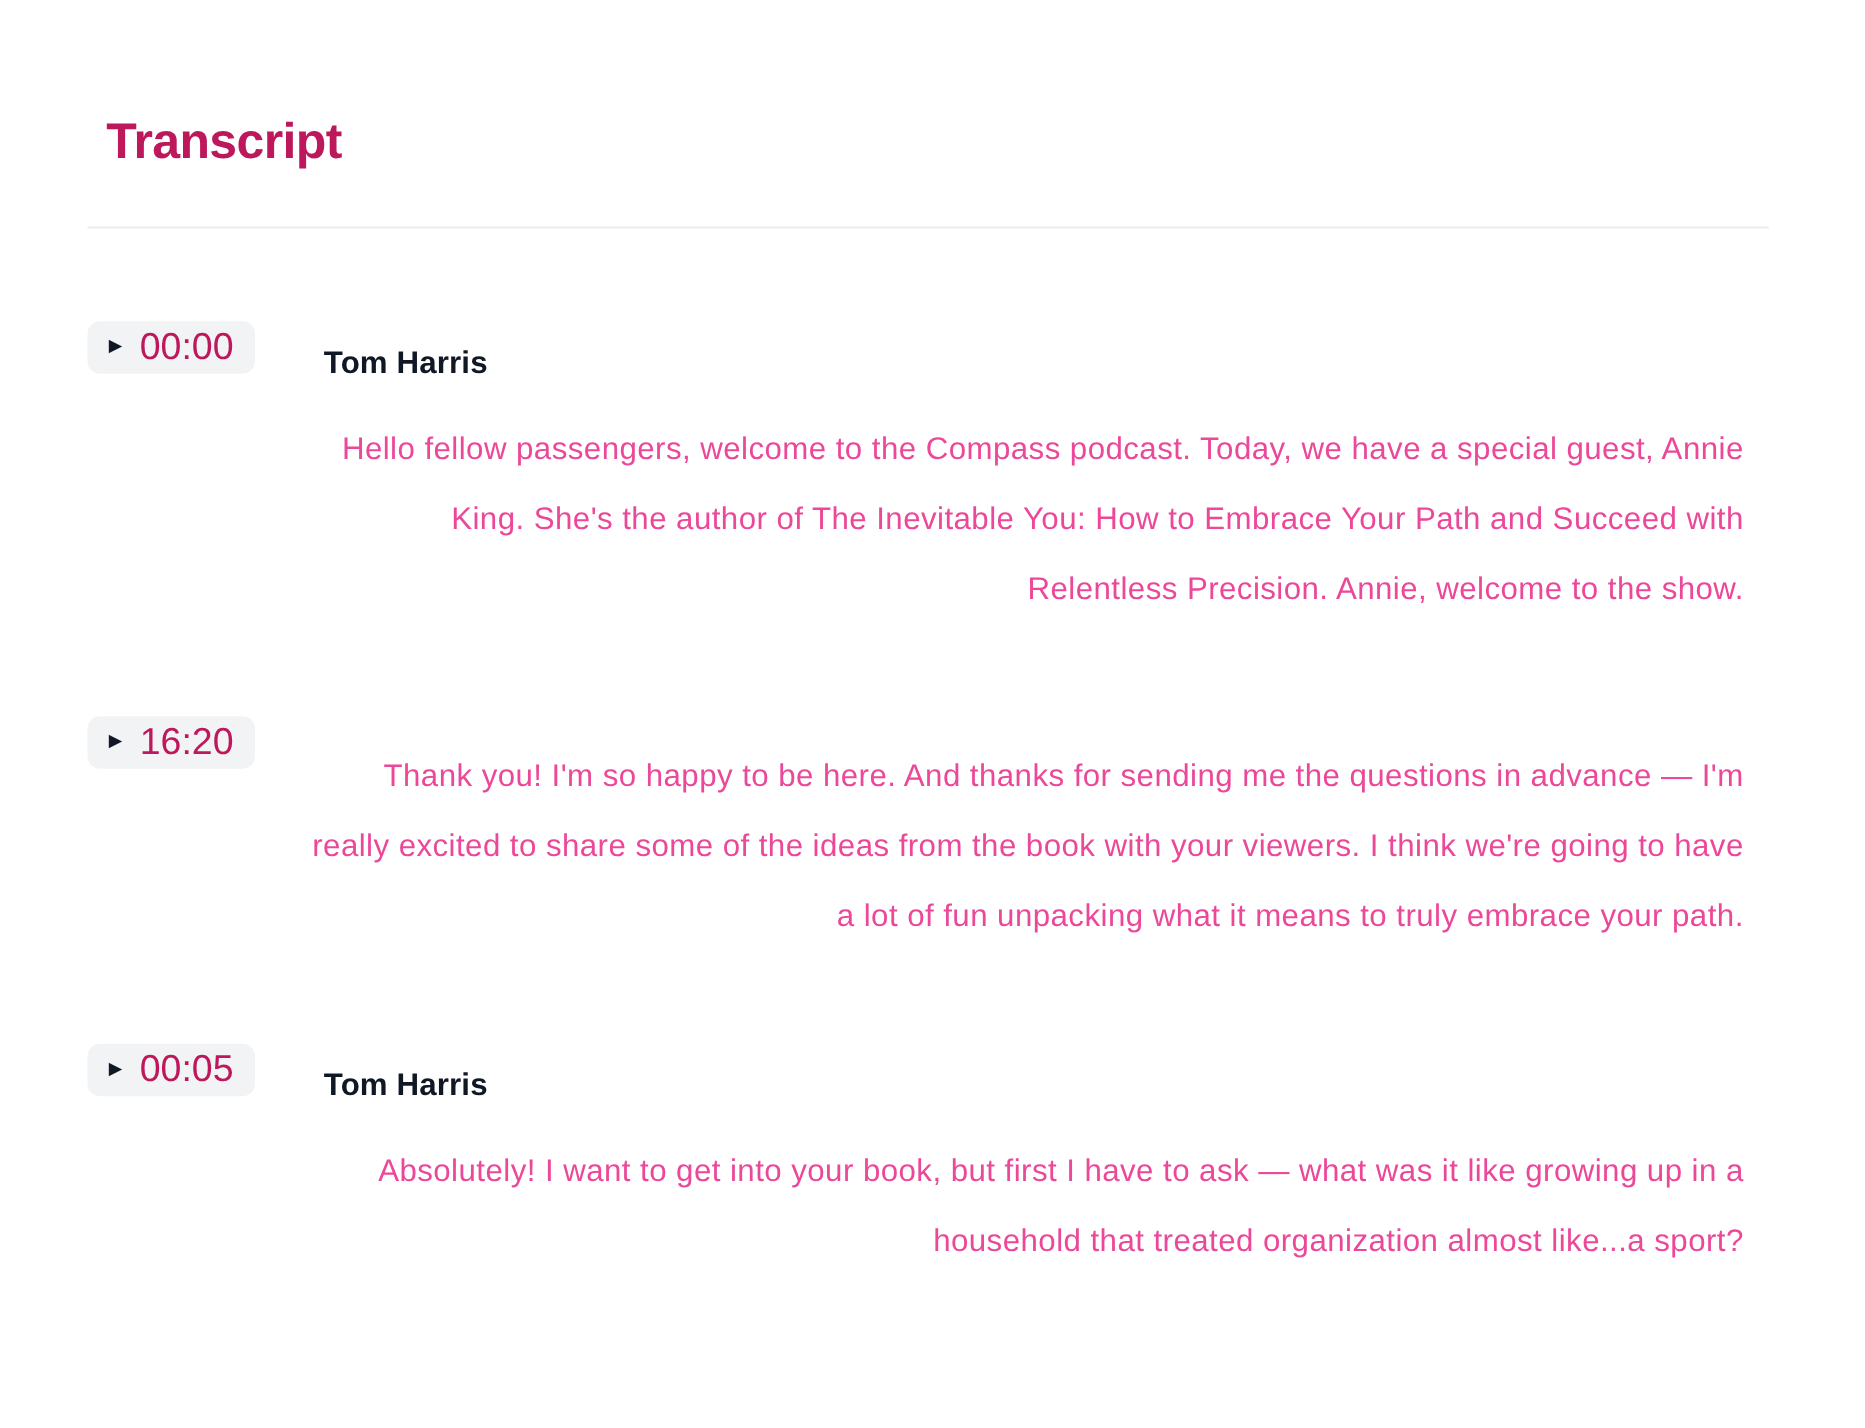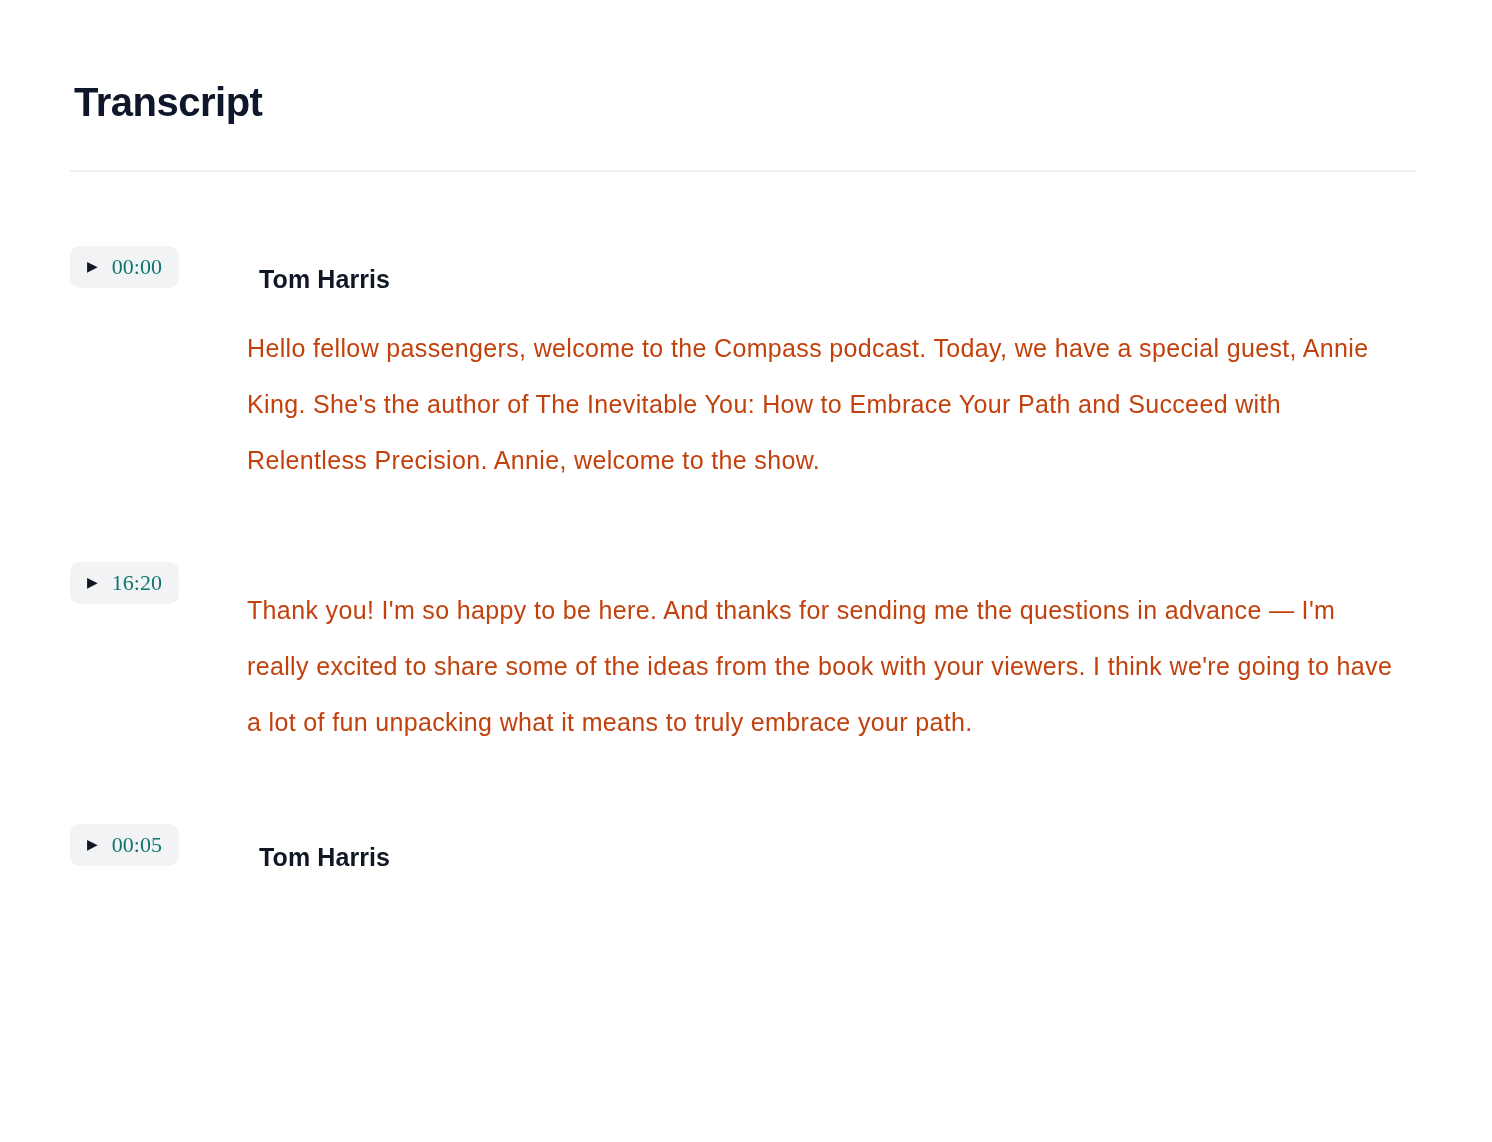--- a/index.html
+++ b/index.html
@@ -11,26 +11,26 @@
   body {
     width: 1492px;
     min-height: 1142px;
     font-family: "Liberation Sans", sans-serif;
     -webkit-font-smoothing: antialiased;
   }
   .wrapper {
     padding: 0 77px 60px 70px;
   }
   .page-title {
-    margin: 4px;
+    margin: 15px;
     padding-top: 74px;
     font-size: 40px;
     font-weight: 600;
     letter-spacing: -0.5px;
-    color: #0f172a;
+    color: #be185d;
     line-height: 48px;
   }
   .divider {
     margin-top: 44px;
     height: 2px;
     background: #f0f0f1;
   }
   .entries {
     margin-top: 74px;
   }
@@ -59,42 +59,43 @@
     cursor: pointer;
   }
   .play {
     font-family: "DejaVu Sans", sans-serif;
     font-size: 14px;
     line-height: 1;
     color: #101826;
     transform: translateY(-1px);
   }
   .time {
-    font-family: Liberation Serif, serif;
-    font-size: 22px;
+    font-family: Liberation Sans, sans-serif;
+    font-size: 30px;
     line-height: 1;
-    color: #0f766e;
+    color: #be185d;
   }
   .speaker {
     display: flex;
     align-items: center;
     height: 42px;
     margin: 12px;
     font-size: 25px;
     font-weight: 700;
     letter-spacing: 0.1px;
     color: #101826;
   }
   .text {
     margin: 20px 0 0 0;
     max-width: 1148px;
     font-size: 25px;
     line-height: 56px;
     letter-spacing: 0.35px;
-    color: #c2410c;
+    color: #ec4899;
+    text-align: right;
   }
 </style>
 </head>
 <body>
 
 <main class="wrapper">
   <h1 class="page-title">Transcript</h1>
   <div class="divider"></div>
   <section class="entries" id="entries">
   <article class="entry">
@@ -124,16 +125,17 @@
 
   <article class="entry">
     <div class="ts-col">
       <button class="ts-badge">
         <span class="play">▶</span>
         <span class="time">00:05</span>
       </button>
     </div>
     <div class="content-col">
       <h2 class="speaker">Tom Harris</h2>
+      <p class="text">Absolutely! I want to get into your book, but first I have to ask — what was it like growing up in a household that treated organization almost like...a sport?</p>
     </div>
   </article>
 </section>
 </main>
 
 </body></html>

